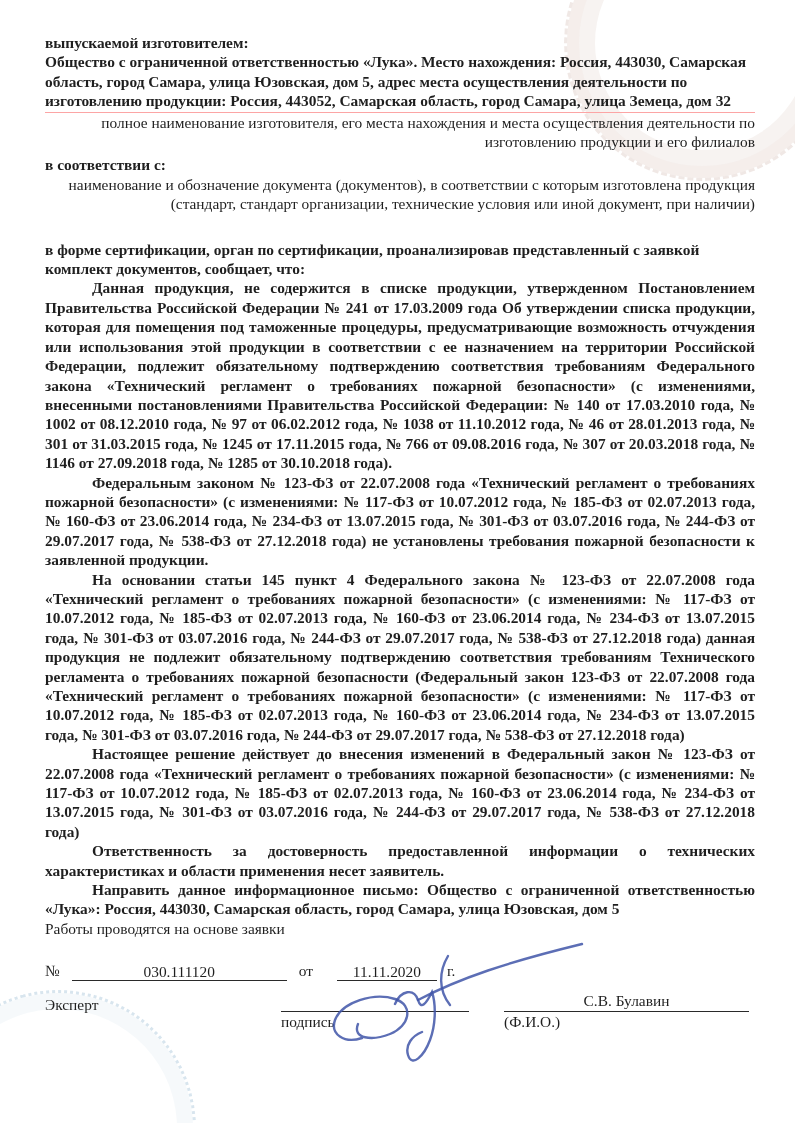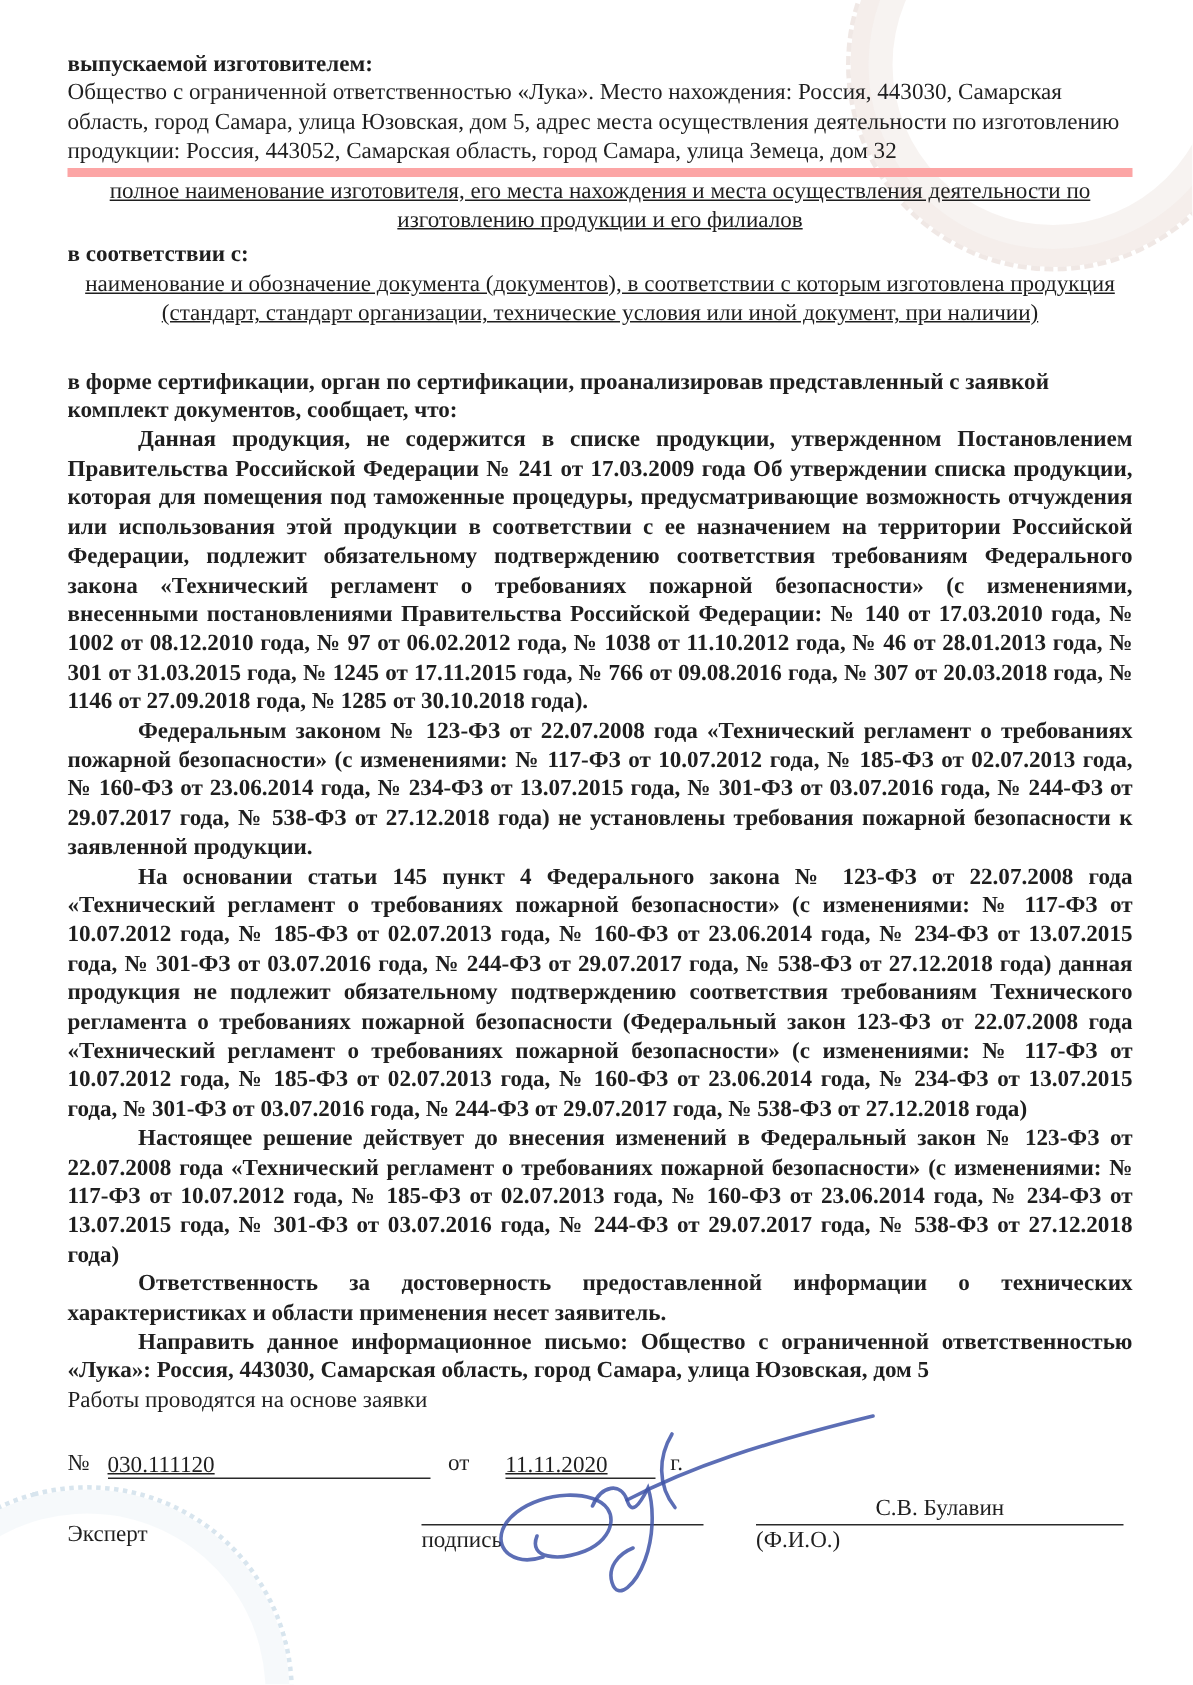--- a/index.html
+++ b/index.html
@@ -13,61 +13,60 @@
   }
   .content{
     position:absolute;
     left:45px;top:33px;
     width:710px;
     font-size:15.4px;
     line-height:19.4px;
   }
   .bold{font-weight:bold;}
   .underlined-block{
-    border-bottom:6px solid #fca5a5;
+    border-bottom:1px solid #fca5a5;
     padding-bottom:1px;
+    font-weight:bold;
   }
   .caption{
-    text-align:center;
+    text-align:right;
     margin-bottom:4px;
-    text-decoration:underline;
   }
   .statement-heading{
     margin-top:26px;
     margin-bottom:0;
   }
   .body-par{
     margin:0;
     text-align:justify;
     text-indent:47px;
     font-weight:bold;
   }
   .basis-line{}
   .form-row{
     margin-top:23px;
     white-space:nowrap;
   }
   .blank{
     display:inline-block;
     border-bottom:1px solid #2a2a2a;
-    text-align:left;
+    text-align:center;
     line-height:17px;
     vertical-align:bottom;
-    text-decoration:underline;
   }
   .blank.num{width:215px;margin-left:12px;}
   .blank.date{width:100px;margin-left:24px;}
   .form-row .from{margin-left:12px;}
   .form-row .year{margin-left:10px;}
   .sig-row{
     position:relative;
     margin-top:10px;
     height:58px;
   }
-  .sig-role{position:absolute;left:0;top:17px;}
+  .sig-role{position:absolute;left:0;top:4px;}
   .sig-mid{position:absolute;left:236px;top:0;width:188px;}
   .sig-right{position:absolute;left:459px;top:0;width:245px;}
   .sig-name{
     height:20px;
     display:flex;align-items:flex-end;justify-content:center;
   }
   .sig-rule{border-top:1px solid #2a2a2a;margin-top:0;}
   .sig-mid .sig-rule{margin-top:20px;}
   .sig-caption{text-align:left;}
   

